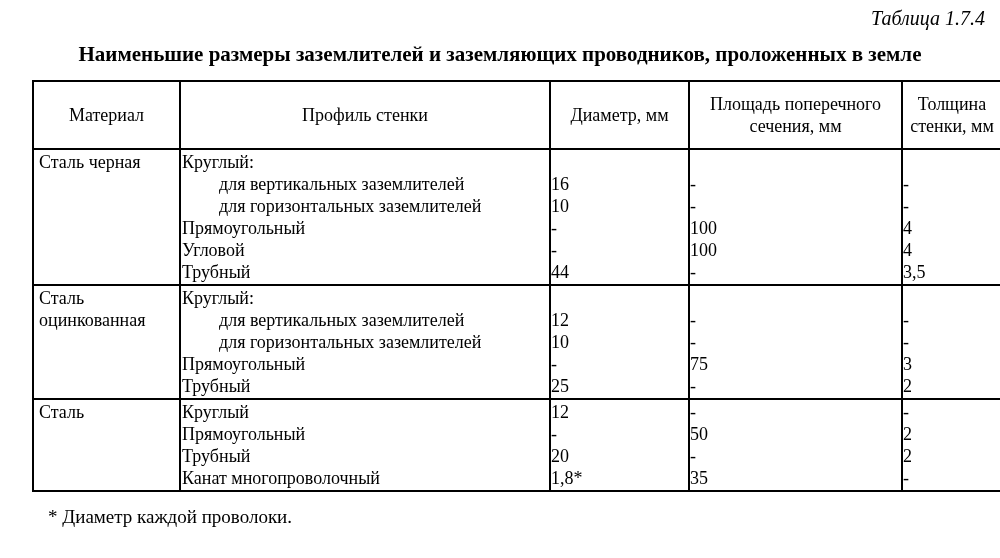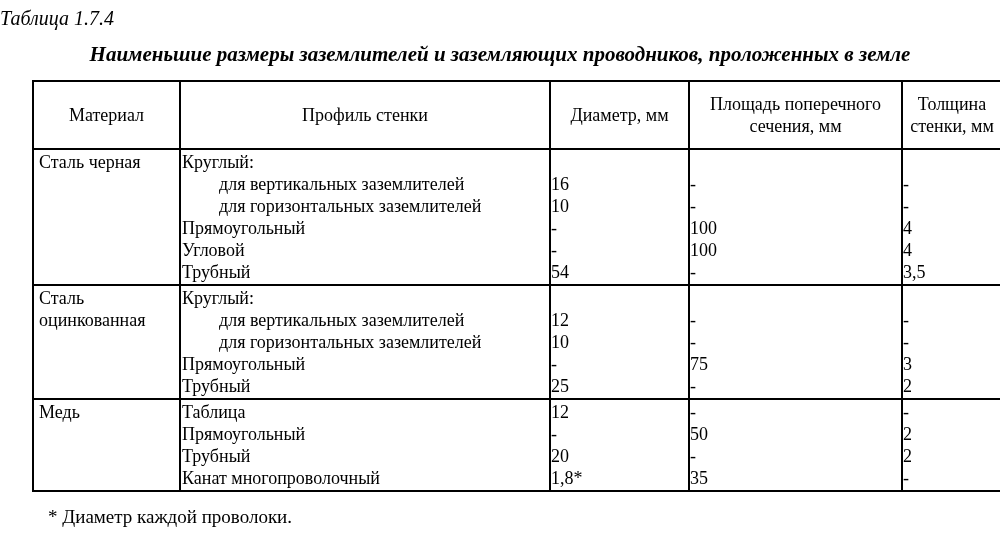--- a/index.html
+++ b/index.html
@@ -6,32 +6,32 @@
   html, body {
     margin: 0; padding: 0;
     width: 1000px; height: 558px;
     background: #ffffff;
     color: #000000;
     font-family: "Liberation Serif", serif;
     overflow: hidden;
   }
   .caption {
     margin: 6px 15px 0 0;
+    text-align: right;
     font-style: italic;
     font-size: 20px;
     line-height: 24px;
   }
   .title {
     margin: 11px auto 13px auto;
     max-width: 912px;
     text-align: center;
     font-weight: bold;
     font-size: 21px;
     line-height: 26px;
-    font-style: italic;
   }
   table.grounding {
     border-collapse: collapse;
     table-layout: fixed;
     width: 969px;
     margin-left: 32px;
   }
   table.grounding th,
   table.grounding td {
     border: 2px solid #000000;
@@ -111,21 +111,21 @@
         <div class="line">Прямоугольный</div>
         <div class="line">Угловой</div>
         <div class="line">Трубный</div>
       </td>
       <td class="num">
         <div class="line"></div>
         <div class="line">16</div>
         <div class="line">10</div>
         <div class="line">-</div>
         <div class="line">-</div>
-        <div class="line">54</div>
+        <div class="line">44</div>
       </td>
       <td class="num">
         <div class="line"></div>
         <div class="line">-</div>
         <div class="line">-</div>
         <div class="line">100</div>
         <div class="line">100</div>
         <div class="line">-</div>
       </td>
       <td class="num">
@@ -167,24 +167,24 @@
         <div class="line"></div>
         <div class="line">-</div>
         <div class="line">-</div>
         <div class="line">3</div>
         <div class="line">2</div>
       </td>
     </tr>
 
     <tr>
       <td>
-        <div class="material">Медь</div>
+        <div class="material">Сталь</div>
       </td>
       <td class="profile">
-        <div class="line">Таблица</div>
+        <div class="line">Круглый</div>
         <div class="line">Прямоугольный</div>
         <div class="line">Трубный</div>
         <div class="line">Канат многопроволочный</div>
       </td>
       <td class="num">
         <div class="line">12</div>
         <div class="line">-</div>
         <div class="line">20</div>
         <div class="line">1,8*</div>
       </td>

